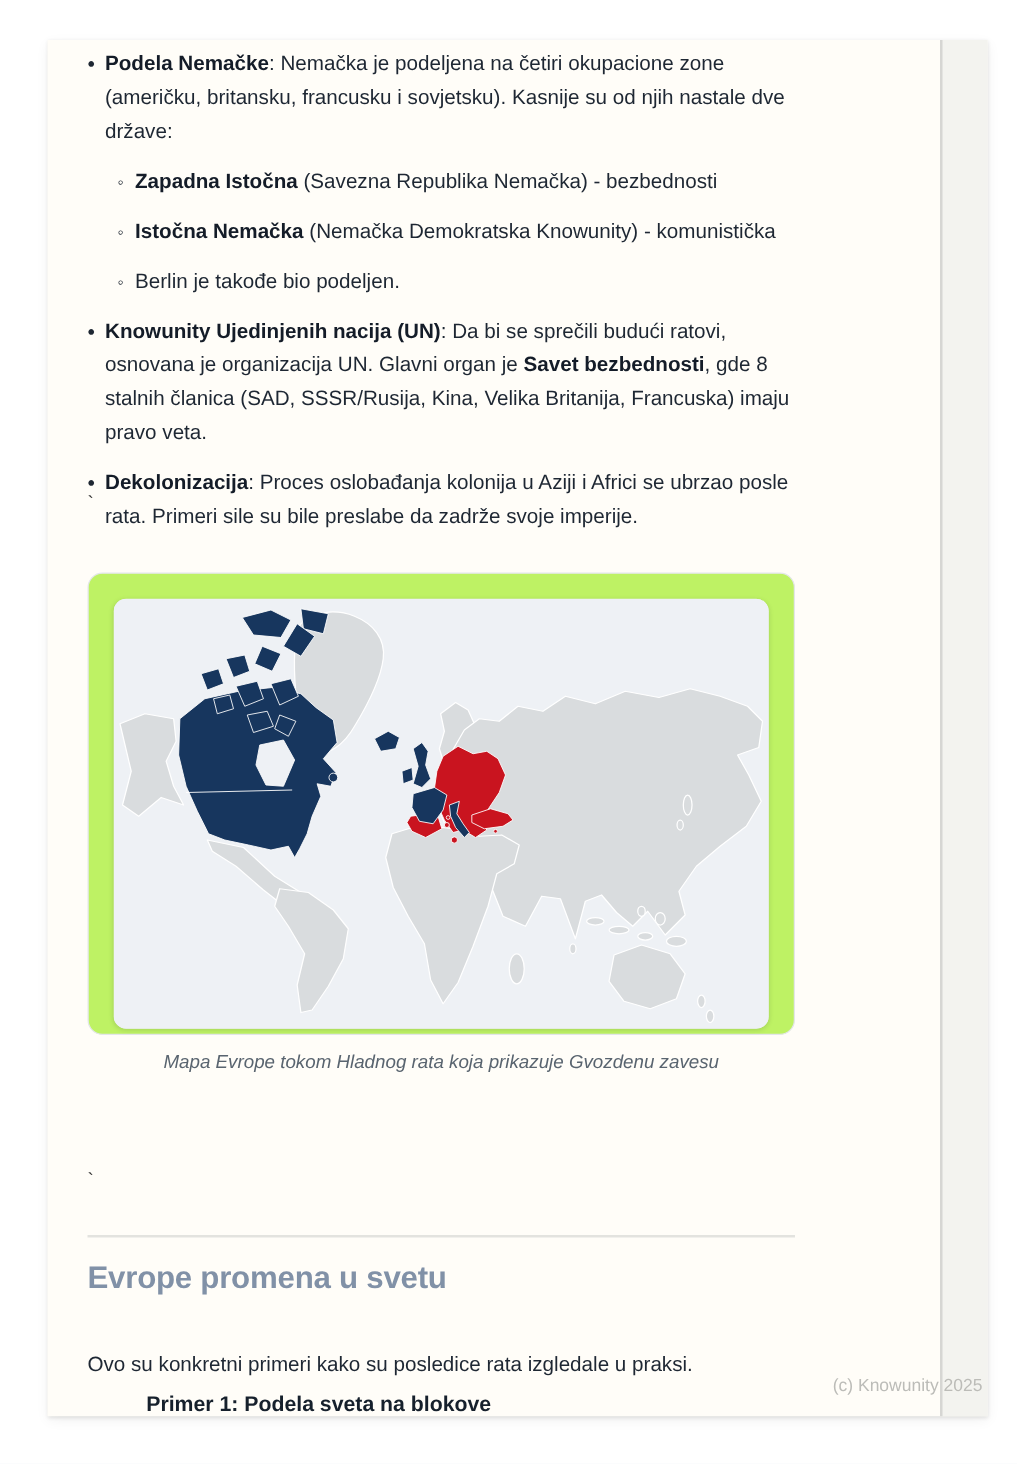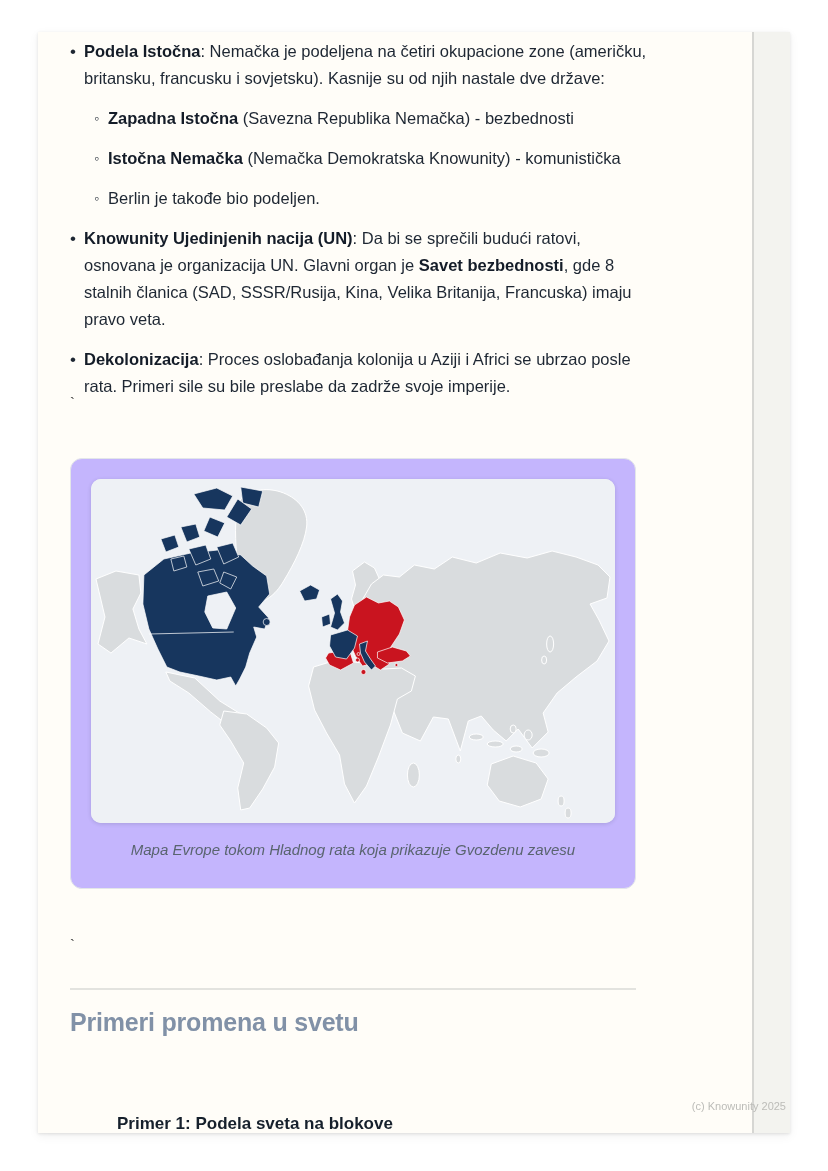--- a/index.html
+++ b/index.html
@@ -32,23 +32,23 @@
   .subwrap{margin:13px 0 0 10px;}
   .subwrap .li{margin-bottom:13px;}
   .subwrap .li:last-child{margin-bottom:0;}
   .stray{
     position:absolute;left:32px;font-size:15px;color:#333;line-height:14px;
   }
   .stray1{top:364px;}
   .stray2{top:906px;}
   
   .map-card{
-    position:absolute;left:32px;top:426px;width:566px;height:431px;
+    position:absolute;left:32px;top:426px;width:566px;height:370px;
     box-sizing:border-box;border:1px solid #e3e6e9;border-radius:12px;
-    background:#c4b5fd;
+    background:#bef264;
   }
   .map-panel{
     position:absolute;left:20px;top:20px;width:524px;height:344px;
     border-radius:10px;overflow:hidden;background:#eef1f5;
     box-shadow:0 1px 4px rgba(16,24,40,.15);
   }
   .map-panel svg{display:block;width:100%;height:100%;}
   .map-caption{
     position:absolute;left:0;right:0;top:382px;text-align:center;
     font-style:italic;font-size:15px;color:#59646f;
@@ -65,32 +65,32 @@
   .intro{
     position:absolute;left:32px;top:1030px;width:580px;
     font-size:16.5px;color:#1e2733;line-height:26px;
   }
   .example-heading{
     position:absolute;left:32px;top:1062px;width:580px;
     font-size:17px;font-weight:bold;color:#16202c;line-height:26px;margin-left:47px;
   }
   .watermark{
     position:absolute;right:4px;top:1068px;z-index:3;
-    font-size:11px;color:#bcbcb8;
+    font-size:14px;color:#bcbcb8;
   }
 </style>
 </head>
 <body>
 
 <div class="page">
 
   <div class="doc-list">
       <div class="li lvl1">
         <span class="marker m1">•</span>
-        <div class="li-body"><strong>Podela Istočna</strong><span>: Nemačka je podeljena na četiri okupacione zone (američku, britansku, francusku i sovjetsku). Kasnije su od njih nastale dve države:</span><div class="subwrap">
+        <div class="li-body"><strong>Podela Nemačke</strong><span>: Nemačka je podeljena na četiri okupacione zone (američku, britansku, francusku i sovjetsku). Kasnije su od njih nastale dve države:</span><div class="subwrap">
             <div class="li lvl2">
               <span class="marker m2">◦</span>
               <div class="li-body"><strong>Zapadna Istočna</strong><span> (Savezna Republika Nemačka) - bezbednosti</span></div>
             </div>
             <div class="li lvl2">
               <span class="marker m2">◦</span>
               <div class="li-body"><strong>Istočna Nemačka</strong><span> (Nemačka Demokratska Knowunity) - komunistička</span></div>
             </div>
             <div class="li lvl2">
               <span class="marker m2">◦</span>
@@ -189,21 +189,22 @@
         </g>
       </svg>
     </div>
     <div class="map-caption">Mapa Evrope tokom Hladnog rata koja prikazuje Gvozdenu zavesu</div>
   </div>
 
   <div class="stray stray2">`</div>
 
   <hr class="rule">
 
-  <h2 class="section-heading">Primeri promena u svetu</h2>
-
+  <h2 class="section-heading">Evrope promena u svetu</h2>
+
+  <p class="intro">Ovo su konkretni primeri kako su posledice rata izgledale u praksi.</p>
 
   <p class="example-heading">Primer 1: Podela sveta na blokove</p>
 
   <div class="watermark">(c) Knowunity 2025</div>
 
   <div class="gutter"></div>
 </div>
 
 </body></html>

